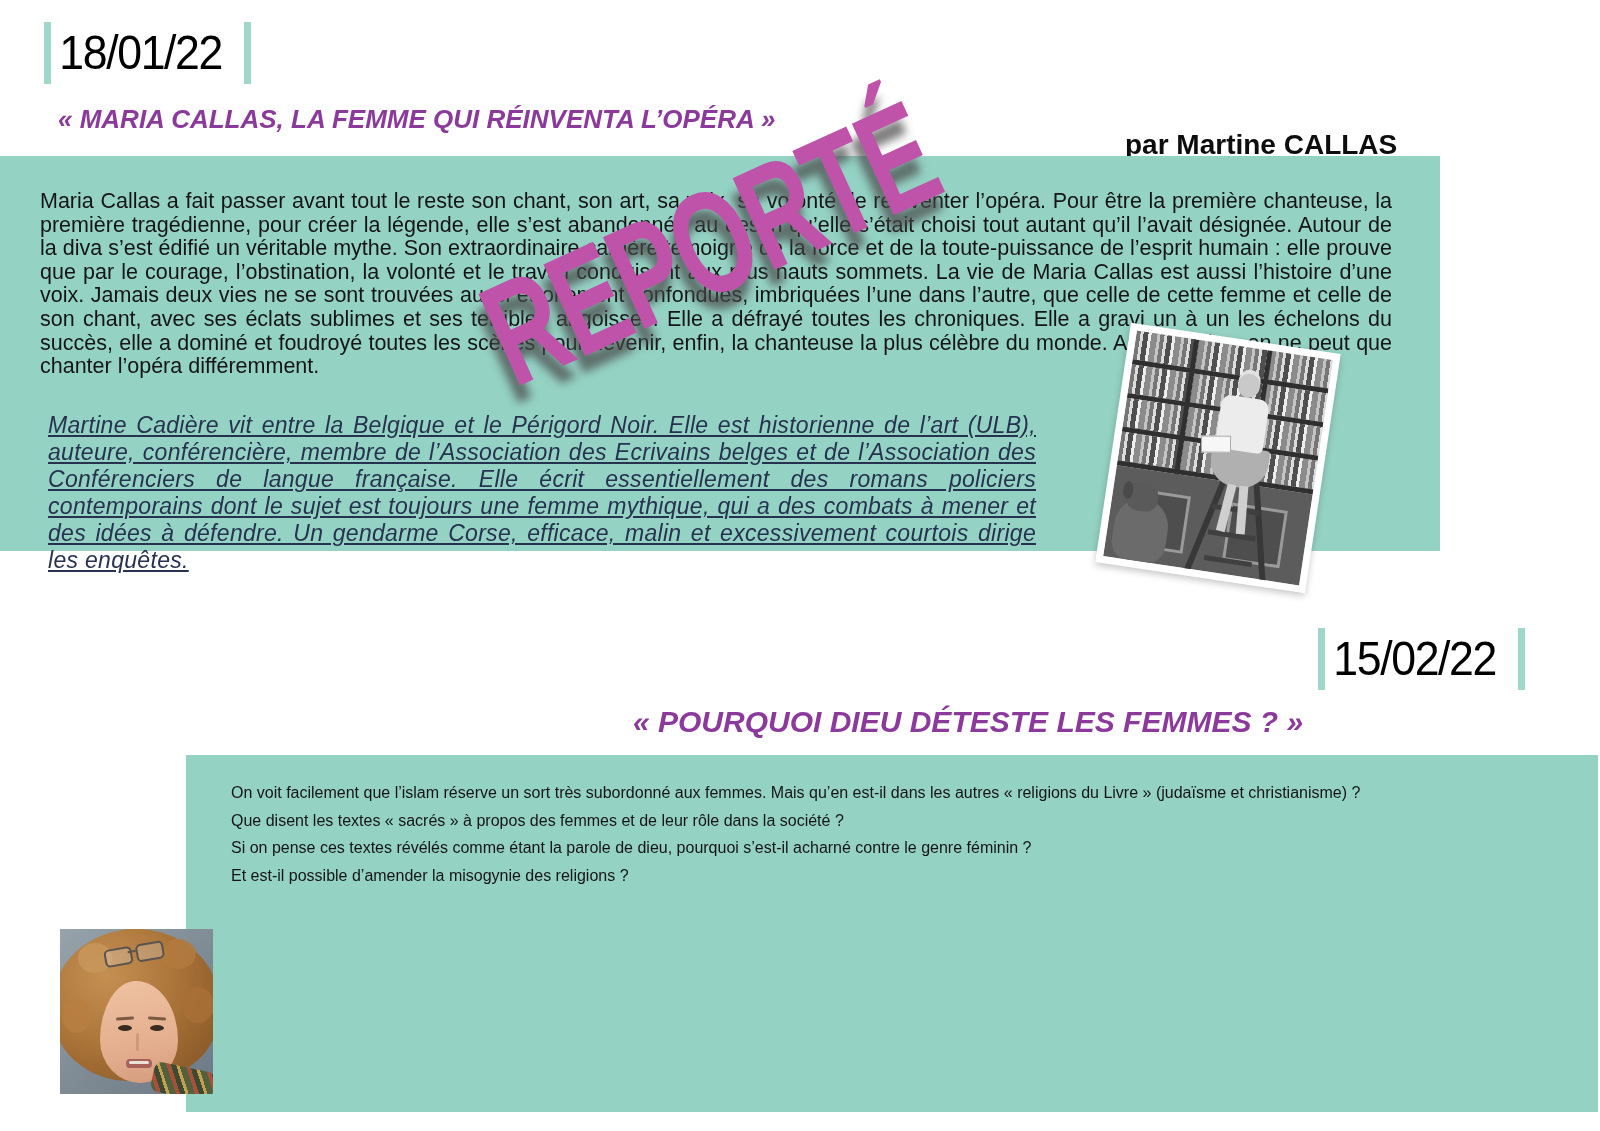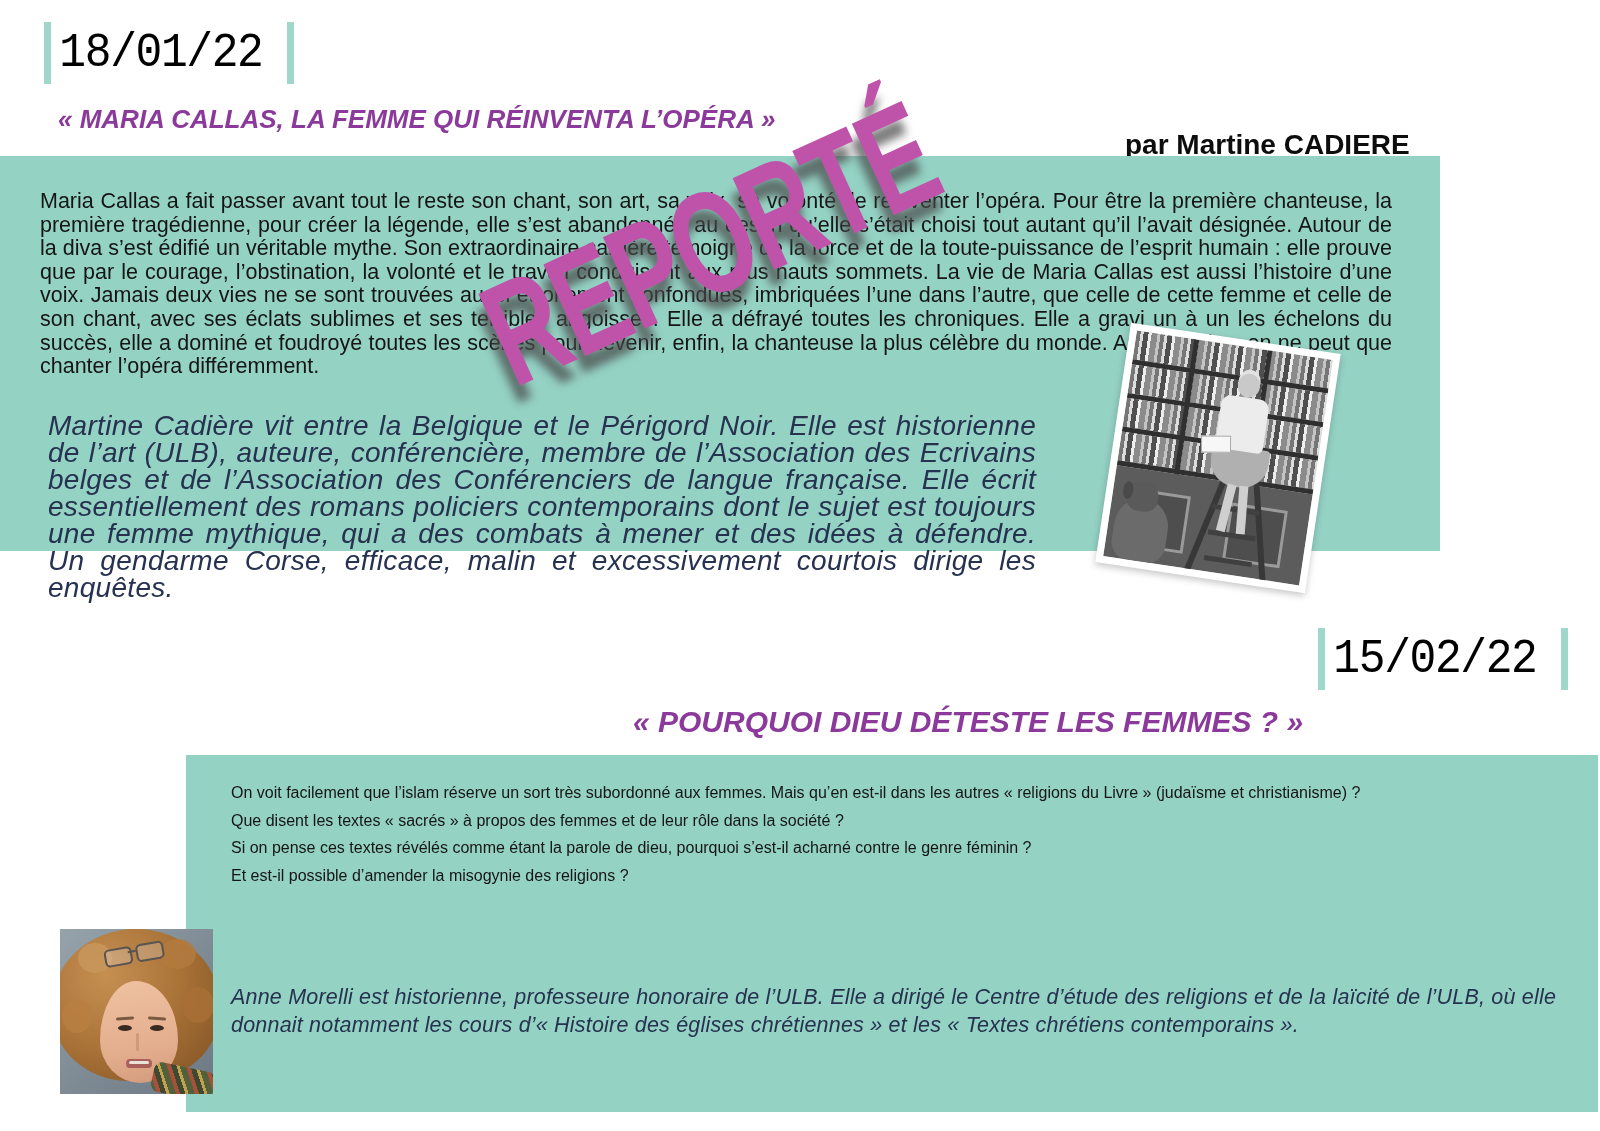--- a/index.html
+++ b/index.html
@@ -1,21 +1,21 @@
 <!DOCTYPE html>
 <html lang="fr"><head>
 <meta charset="utf-8">
 <style>
   html,body{margin:0;padding:0;background:#ffffff;}
   .page{
     position:relative;width:1600px;height:1131px;background:#ffffff;overflow:hidden;
     font-family:"Liberation Sans",sans-serif;color:#111;
   }
   
-  .date-block{position:absolute;display:flex;align-items:center;font-family:Liberation Mono, monospace;}
+  .date-block{position:absolute;display:flex;align-items:center;}
   .date-bar{width:7px;height:62px;background:#9fd8cb;}
   .date-text{
     font-size:48px;letter-spacing:-1.5px;color:#000;padding:0 9px;line-height:62px;
     transform:scaleX(.93);transform-origin:left center;display:inline-block;white-space:nowrap;
   }
   .date1{left:44px;top:22px;}
   .date2{left:1318px;top:628px;}
   
   .event-title{
     position:absolute;color:#8b3a9b;font-weight:bold;font-style:italic;white-space:nowrap;
@@ -27,21 +27,21 @@
   .byline2{left:243px;top:721px;}
   
   .teal{position:absolute;background:#94d2c4;}
   .teal1{left:0;top:156px;width:1440px;height:395px;}
   .teal2{left:186px;top:755px;width:1412px;height:357px;}
   
   .body-text{position:absolute;color:#151515;}
   .body1{left:40px;top:34px;width:1352px;font-size:21.5px;line-height:23.6px;text-align:justify;}
   .body2{left:45px;top:24px;width:1320px;font-size:16px;line-height:27.5px;white-space:pre-line;}
   .bio-text{position:absolute;font-style:italic;color:#26324f;}
-  .bio1{left:48px;top:256px;width:988px;font-size:28px;line-height:27px;text-align:justify;letter-spacing:.3px;}
+  .bio1{left:48px;top:256px;width:988px;font-size:23px;line-height:27px;text-align:justify;letter-spacing:.3px;text-decoration:underline;}
   .bio2{left:45px;top:228px;width:1330px;font-size:21.5px;line-height:28px;letter-spacing:.2px;}
   
   .stamp-wrap{
     position:absolute;left:430px;top:163px;width:560px;height:160px;
     display:flex;align-items:center;justify-content:center;
     transform:rotate(-24.5deg);pointer-events:none;z-index:30;
   }
   .stamp-text{
     font-size:126px;font-weight:bold;color:#bf52a9;letter-spacing:-2px;white-space:nowrap;
     transform:scale(.8,1.16);display:inline-block;
@@ -119,21 +119,21 @@
 
 <div class="page" data-interactable="false">
 
   <div class="date-block date1" data-interactable="false">
     <div class="date-bar" data-interactable="false"></div>
     <span class="date-text" data-interactable="false">18/01/22</span>
     <div class="date-bar" data-interactable="false"></div>
   </div>
 
   <div class="event-title title1" data-interactable="false">« MARIA CALLAS, LA FEMME QUI RÉINVENTA L’OPÉRA »</div>
-  <div class="byline byline1" data-interactable="false">par Martine CADIERE</div>
+  <div class="byline byline1" data-interactable="false">par Martine CALLAS</div>
 
   <div class="teal teal1" data-interactable="false">
     <p class="body-text body1" data-interactable="false" style="margin:0;">Maria Callas a fait passer avant tout le reste son chant, son art, sa voix, sa volonté de réinventer l’opéra. Pour être la première chanteuse, la première tragédienne, pour créer la légende, elle s’est abandonnée au destin qu’elle s’était choisi tout autant qu’il l’avait désignée. Autour de la diva s’est édifié un véritable mythe. Son extraordinaire carrière témoigne de la force et de la toute-puissance de l’esprit humain : elle prouve que par le courage, l’obstination, la volonté et le travail conduisent aux plus hauts sommets. La vie de Maria Callas est aussi l’histoire d’une voix. Jamais deux vies ne se sont trouvées aussi étroitement confondues, imbriquées l’une dans l’autre, que celle de cette femme et celle de son chant, avec ses éclats sublimes et ses terribles angoisses. Elle a défrayé toutes les chroniques. Elle a gravi un à un les échelons du succès, elle a dominé et foudroyé toutes les scènes pour devenir, enfin, la chanteuse la plus célèbre du monde. Après Callas, on ne peut que chanter l’opéra différemment.</p>
     <p class="bio-text bio1" data-interactable="false" style="margin:0;">Martine Cadière vit entre la Belgique et le Périgord Noir.  Elle est historienne de l’art (ULB), auteure, conférencière, membre de l’Association des Ecrivains belges et de l’Association des Conférenciers de langue française. Elle écrit essentiellement des romans policiers contemporains dont le sujet est toujours une femme mythique, qui a des combats à mener et des idées à défendre.  Un gendarme Corse, efficace, malin et excessivement courtois dirige les enquêtes.</p>
   </div>
 
   <div class="photo1" data-interactable="false">
     <div class="p1-inner" data-interactable="false">
       <div class="p1-bookrow p1-r1" data-interactable="false"></div>
       <div class="p1-bookrow p1-r2" data-interactable="false"></div>
@@ -171,21 +171,20 @@
     <div class="date-bar" data-interactable="false"></div>
   </div>
 
   <div class="event-title title2" data-interactable="false">« POURQUOI DIEU DÉTESTE LES FEMMES ? »</div>
 
   <div class="teal teal2" data-interactable="false">
     <p class="body-text body2" data-interactable="false" style="margin:0;">On voit facilement que l’islam réserve un sort très subordonné aux femmes. Mais qu’en est-il dans les autres « religions du Livre » (judaïsme et christianisme) ?
 Que disent les textes « sacrés » à propos des femmes et de leur rôle dans la société ?
 Si on pense ces textes révélés comme étant la parole de dieu, pourquoi s’est-il acharné contre le genre féminin ?
 Et est-il possible d’amender la misogynie des religions ?</p>
-    <p class="bio-text bio2" data-interactable="false" style="margin:0;">Anne Morelli est historienne, professeure honoraire de l’ULB. Elle a dirigé le Centre d’étude des religions et de la laïcité de l’ULB, où elle donnait notamment les cours d’« Histoire des églises chrétiennes » et les « Textes chrétiens contemporains ».</p>
   </div>
 
   <div class="photo2" data-interactable="false">
     <div class="p2-hair" data-interactable="false"></div>
     <div class="p2-curl p2-c1" data-interactable="false"></div>
     <div class="p2-curl p2-c2" data-interactable="false"></div>
     <div class="p2-curl p2-c3" data-interactable="false"></div>
     <div class="p2-curl p2-c4" data-interactable="false"></div>
     <div class="p2-face" data-interactable="false"></div>
     <div class="p2-brow p2-b1" data-interactable="false"></div>

